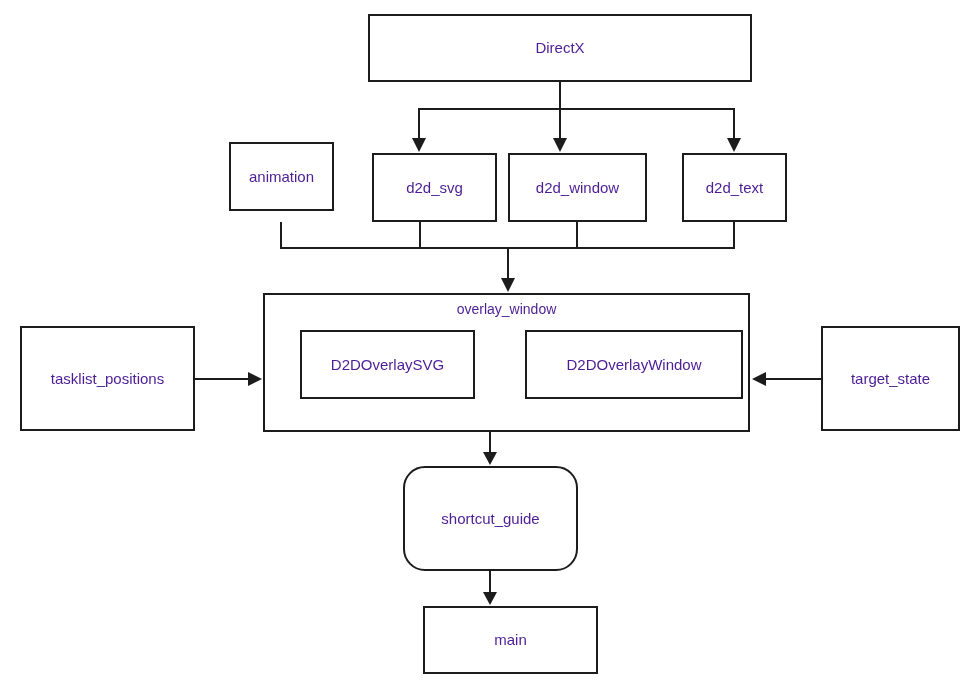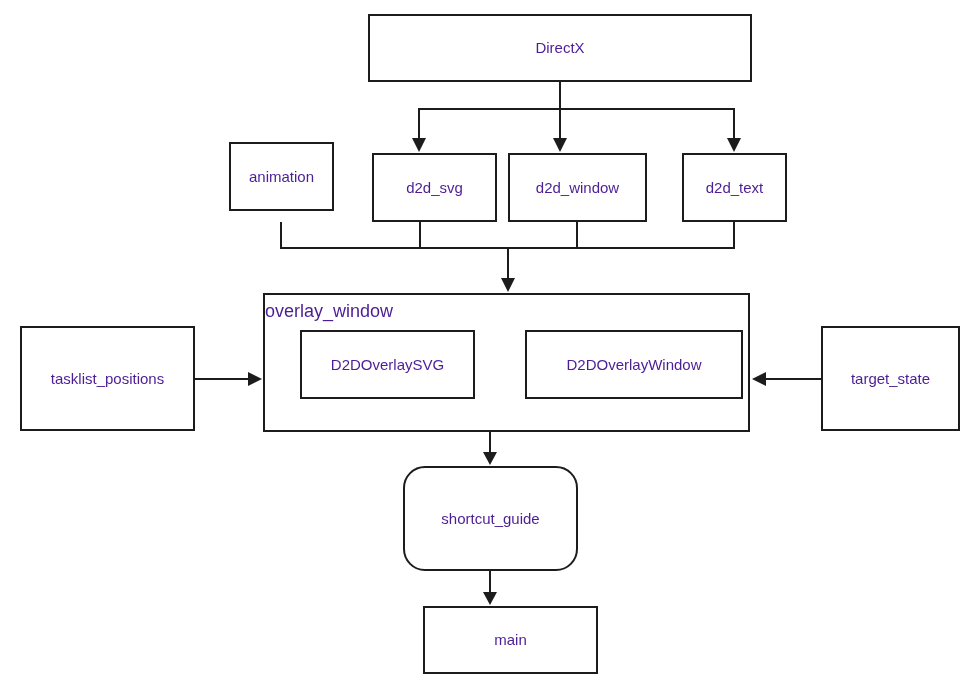--- a/index.html
+++ b/index.html
@@ -40,23 +40,23 @@
     align-items: center;
     justify-content: center;
     font-size: 15px;
     line-height: 1.2;
     white-space: nowrap;
   }
   .node.container-node {
     display: block;
   }
   .container-title {
-    text-align: left;
+    text-align: center;
     margin-top: 6px;
-    font-size: 18px;
+    font-size: 14px;
   }
   .inner-node {
     position: absolute;
     box-sizing: border-box;
     border: 2px solid #1c1c1c;
     background: #ffffff;
     display: flex;
     align-items: center;
     justify-content: center;
     font-size: 15px;

